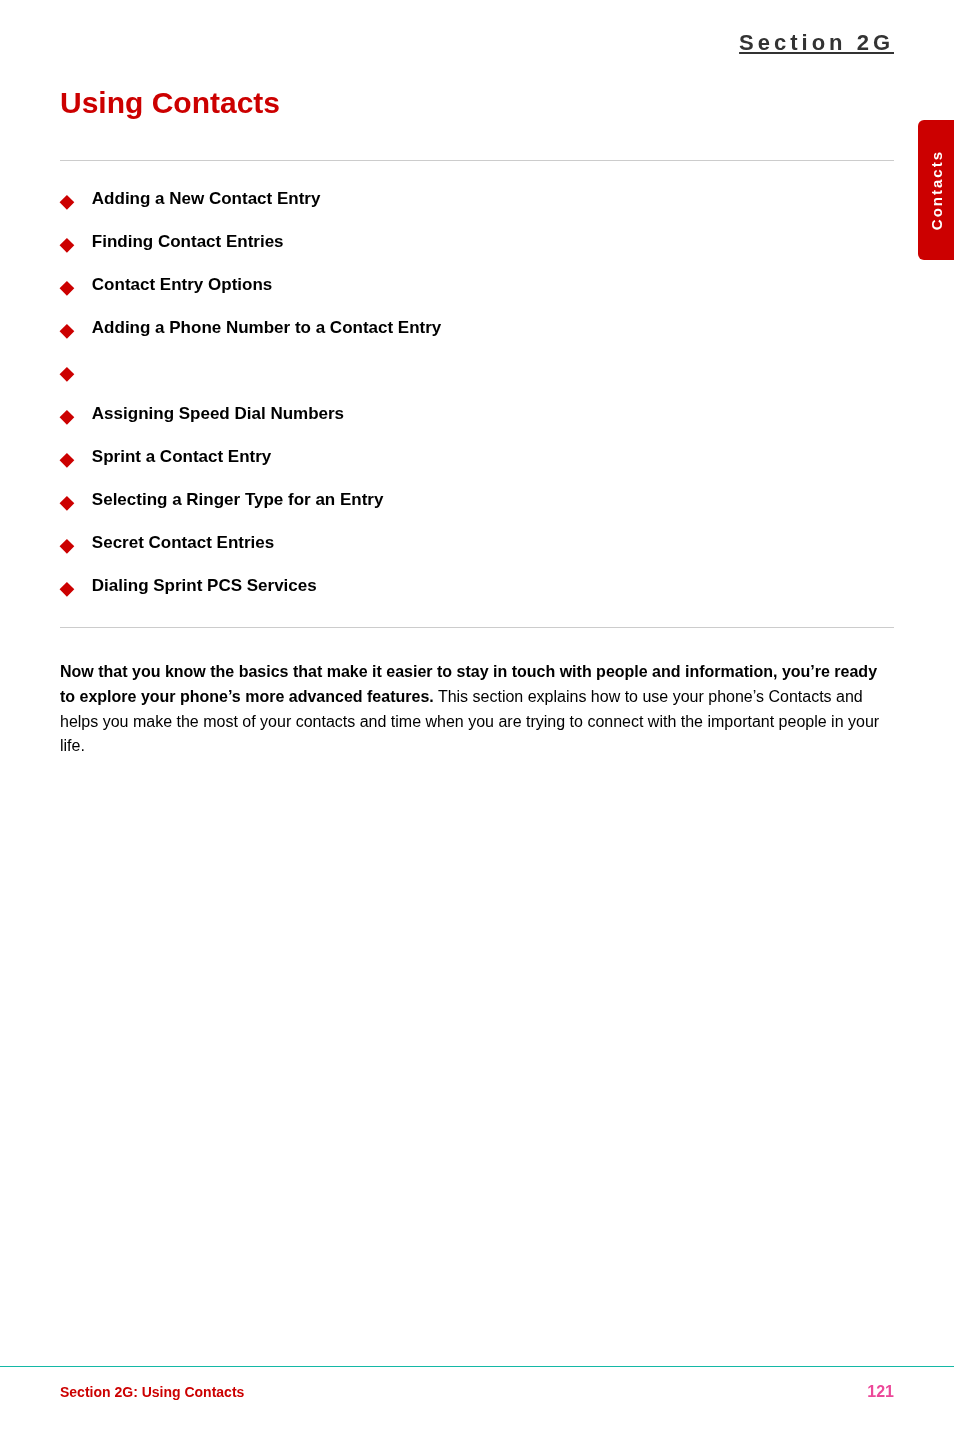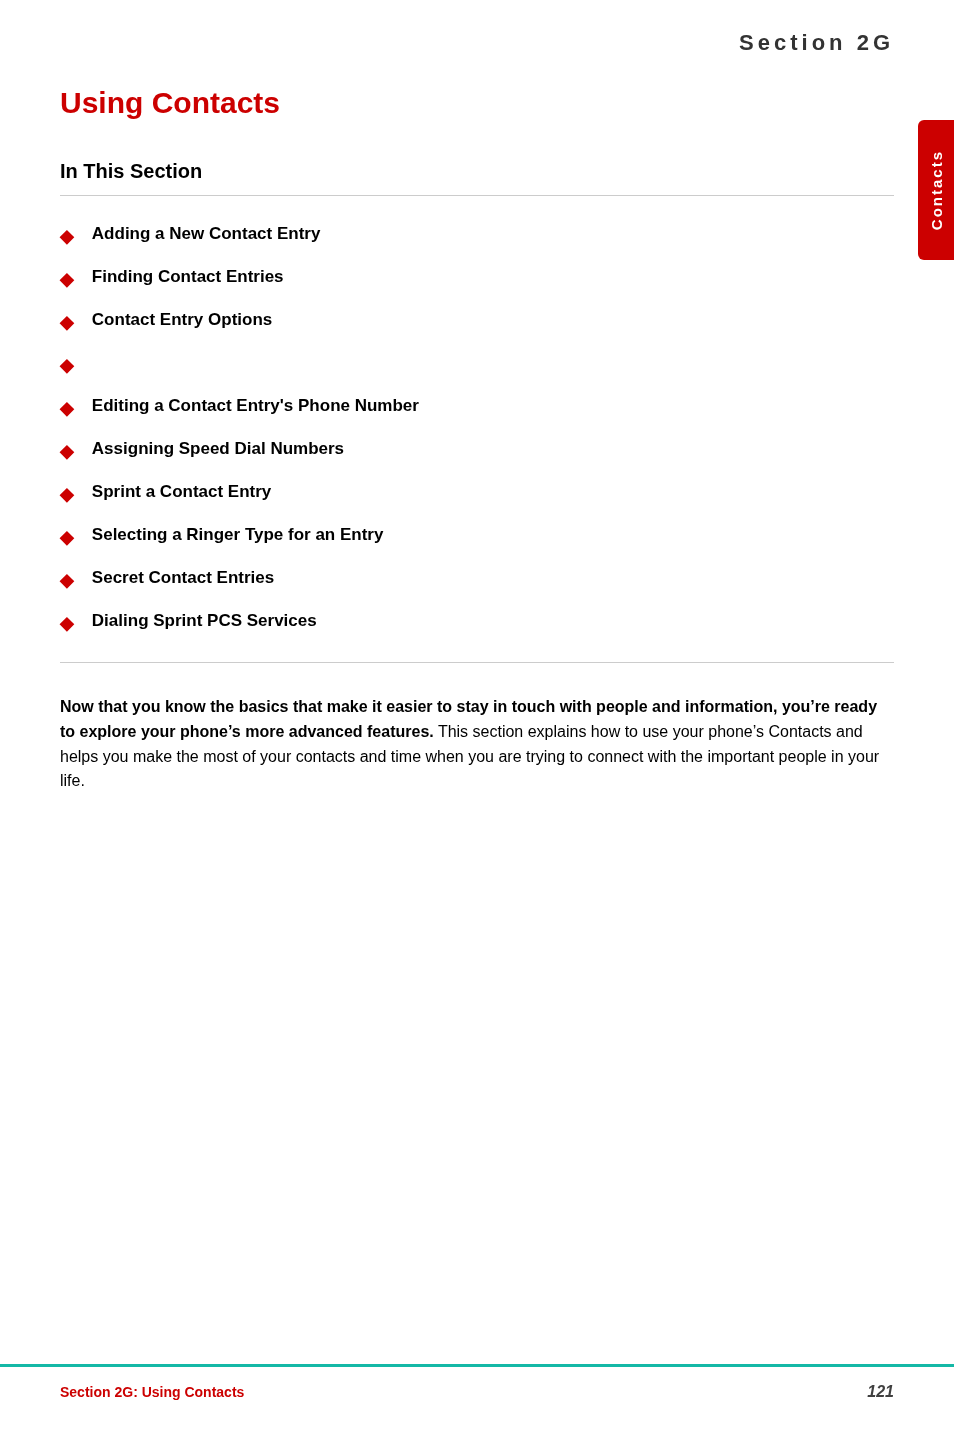--- a/index.html
+++ b/index.html
@@ -47,20 +47,21 @@
     .section-header {
       text-align: right;
       padding: 30px 60px 20px 60px;
     }
 
     .section-header-text {
       font-size: 22px;
       font-weight: bold;
       color: #333333;
       letter-spacing: 4px;
+      text-decoration: underline;
     }
 
     
     .main-content {
       padding: 0 60px 40px 60px;
     }
 
     .page-title {
       font-size: 30px;
       font-weight: bold;
@@ -126,75 +127,73 @@
     
     .page-footer {
       position: absolute;
       bottom: 30px;
       left: 0;
       right: 0;
       padding: 0 60px;
       display: flex;
       justify-content: space-between;
       align-items: center;
-      border-top: 3px solid #14b8a6;
+      border-top: 1px solid #14b8a6;
       padding-top: 16px;
     }
 
     .footer-section-label {
       font-size: 14px;
       font-weight: bold;
       color: #cc0000;
     }
 
     .footer-page-number {
       font-size: 16px;
       font-weight: bold;
-      color: #404040;
-      font-style: italic;
+      color: #ec4899;
     }
   </style>
 </head>
 <body>
 
 <div class="side-tab">
   <span class="side-tab-text">Contacts</span>
 </div>
 
 <div class="section-header">
   <span class="section-header-text">Section 2G</span>
 </div>
 
 <div class="main-content">
 
   <h1 class="page-title">Using Contacts</h1>
 
-  <h2 class="in-this-section-heading">In This Section</h2>
 
   <hr class="section-divider">
 
   <ul class="toc-list">
   <li>
         <span class="bullet-diamond">◆</span>
         <span>Adding a New Contact Entry</span>
       </li>
       <li>
         <span class="bullet-diamond">◆</span>
         <span>Finding Contact Entries</span>
       </li>
       <li>
         <span class="bullet-diamond">◆</span>
         <span>Contact Entry Options</span>
       </li>
       <li>
         <span class="bullet-diamond">◆</span>
-      </li>
-      <li>
-        <span class="bullet-diamond">◆</span>
-        <span>Editing a Contact Entry's Phone Number</span>
+        <span>Adding a Phone Number to a Contact Entry</span>
+      </li>
+      <li>
+        <span class="bullet-diamond">◆</span>
       </li>
       <li>
         <span class="bullet-diamond">◆</span>
         <span>Assigning Speed Dial Numbers</span>
       </li>
       <li>
         <span class="bullet-diamond">◆</span>
         <span>Sprint a Contact Entry</span>
       </li>
       <li>

